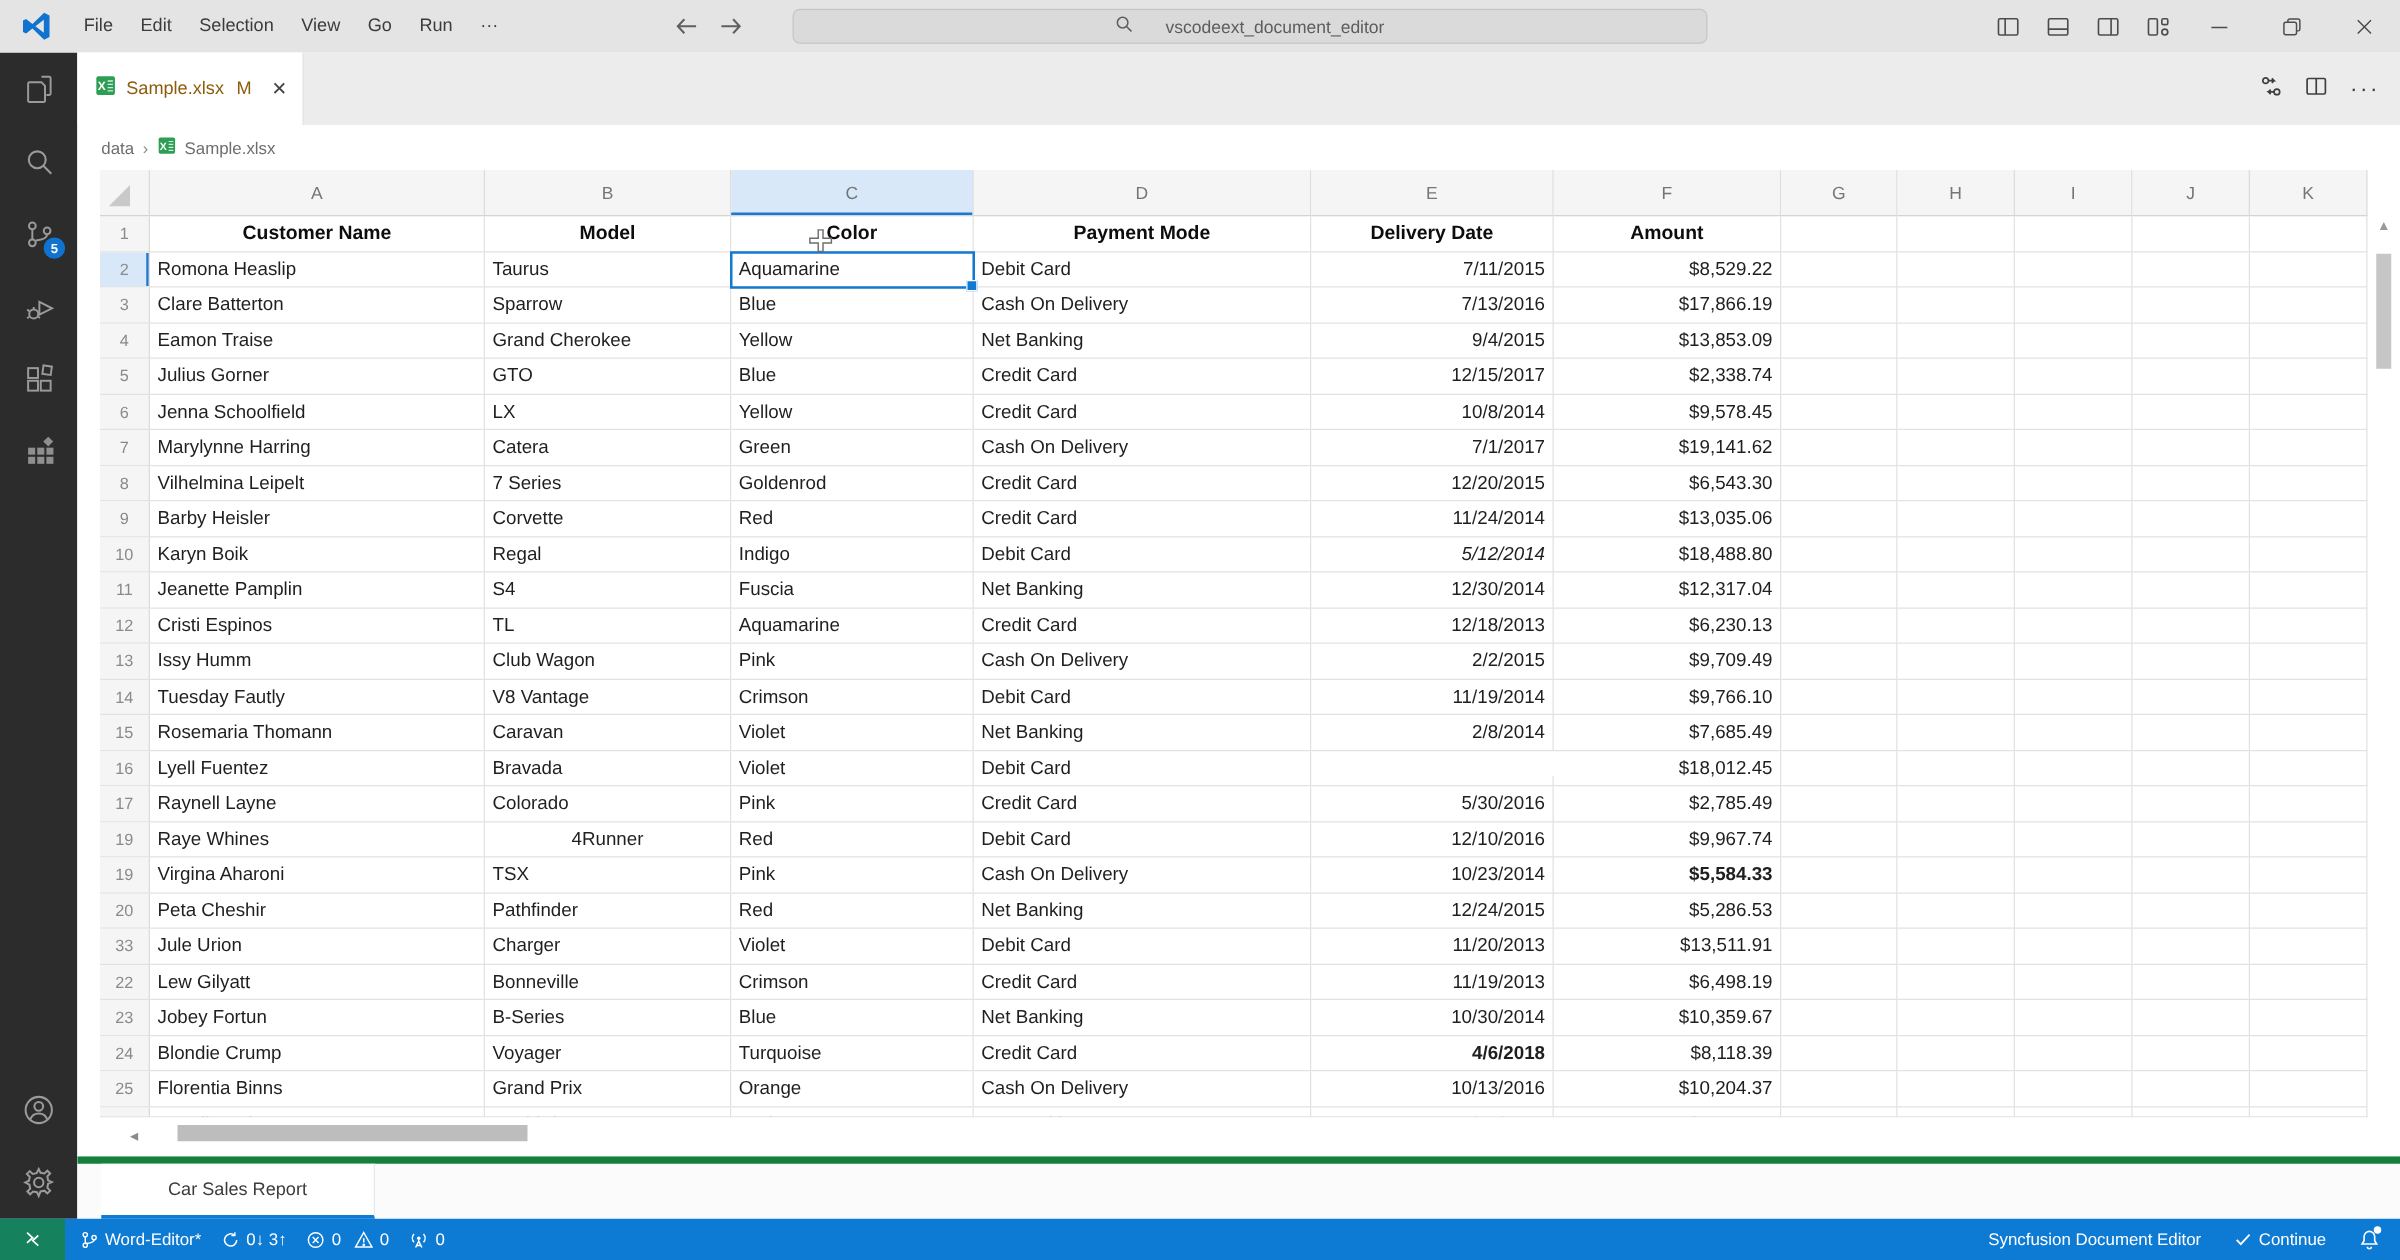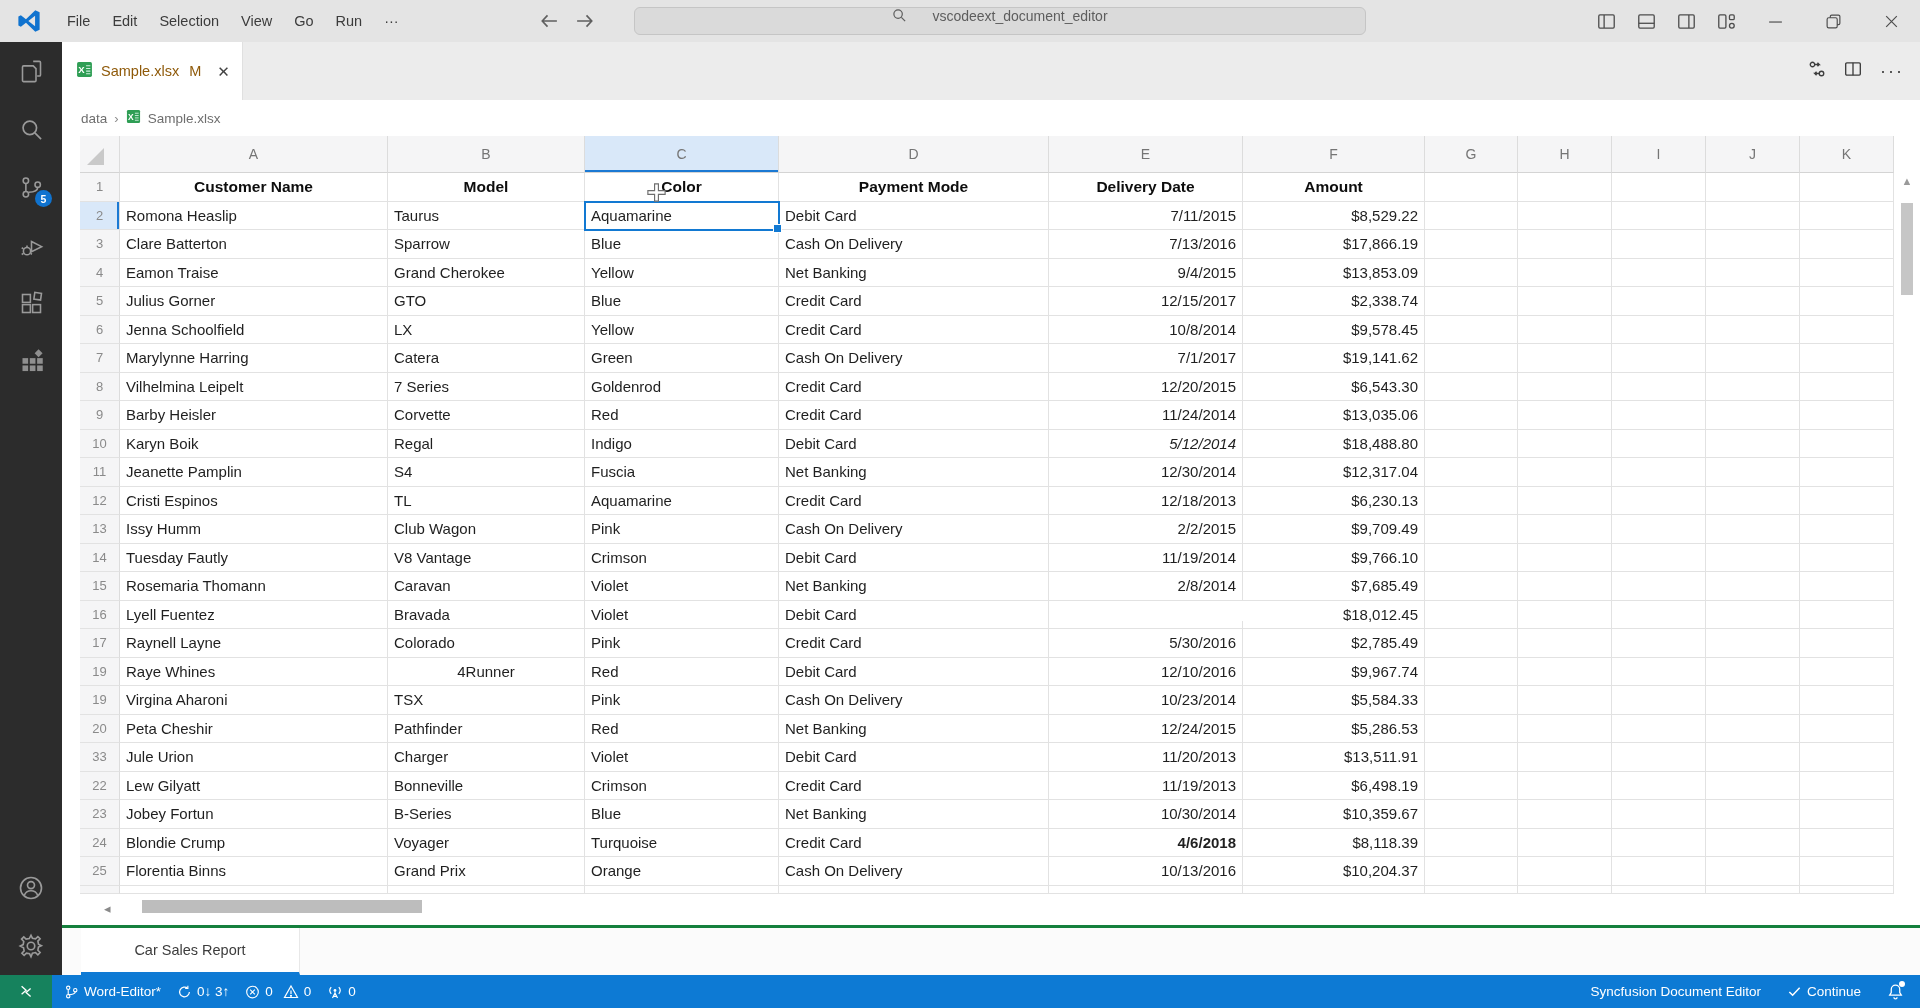--- a/index.html
+++ b/index.html
@@ -8,21 +8,21 @@
     font-family:"Liberation Sans","DejaVu Sans",sans-serif;display:flex;flex-direction:column;}
 
   
   .titlebar{position:relative;height:42px;background:#e4e4e4;display:flex;align-items:center;flex:none;}
   .vslogo{width:26px;height:26px;margin:0 14px 0 16px;flex:none;}
   .menus{display:flex;align-items:center;height:100%;}
   .menu-item{padding:0 11px;font-size:14.5px;color:#3c3c3c;line-height:42px;cursor:default;}
   .nav-arrows{position:absolute;left:540px;top:0;height:100%;display:flex;align-items:center;gap:14px;color:#5f5f5f;}
   .nav-arrows svg{display:block;}
   .cmd-center{position:absolute;left:634px;top:7px;width:732px;height:28px;background:#dadada;
-    border:1px solid #c5c5c5;border-radius:6px;display:flex;justify-content:center;
+    border:1px solid #c5c5c5;border-radius:6px;display:flex;align-items:center;justify-content:center;
     gap:25px;color:#5d5d5d;font-size:14px;}
   .win-controls{position:absolute;right:0;top:0;height:100%;display:flex;align-items:center;}
   .wc{width:40px;height:100%;display:flex;align-items:center;justify-content:center;color:#4c4c4c;}
   .wc.sys{width:58px;}
 
   
   .body{flex:1;display:flex;min-height:0;}
   .activitybar{width:62px;background:#2c2c2c;display:flex;flex-direction:column;align-items:center;flex:none;}
   .ab-item{width:62px;height:58px;display:flex;align-items:center;justify-content:center;color:#9a9a9a;position:relative;}
   .ab-spacer{flex:1;}
@@ -69,21 +69,21 @@
 
   
   .hscroll{position:relative;height:30px;margin-left:18px;}
   .hs-arrow{position:absolute;left:24px;top:8px;color:#8a8a8a;font-size:13px;line-height:13px;}
   .hs-thumb{position:absolute;left:62px;top:6px;width:280px;height:13px;background:#bdbdbd;}
   .vscroll{position:absolute;right:6px;top:40px;width:14px;display:flex;flex-direction:column;align-items:center;}
   .vs-arrow{color:#9a9a9a;font-size:11px;line-height:11px;}
   .vs-thumb{margin-top:16px;width:12px;height:92px;background:#c6c6c6;}
 
   
-  .sheetbar{height:50px;background:#fbfbfb;border-top:3px solid #15803d;display:flex;align-items:stretch;flex:none;}
+  .sheetbar{height:50px;background:#fbfbfb;border-top:6px solid #15803d;display:flex;align-items:stretch;flex:none;}
   .sheet-tab{margin-left:19px;width:219px;background:#fff;border-right:1px solid #e8e8e8;
     border-bottom:3px solid #0f7ad4;display:flex;align-items:center;justify-content:center;
     font-size:14.5px;color:#3c3c3c;}
 
   
   .statusbar{height:33px;background:#0d7ad4;color:#fff;display:flex;align-items:center;font-size:13.5px;flex:none;}
   .sb-remote{width:52px;height:100%;background:#16825d;display:flex;align-items:center;justify-content:center;flex:none;}
   .sb-left{display:flex;align-items:center;gap:16px;padding-left:12px;}
   .sb-item{display:flex;align-items:center;gap:5px;}
   .sb-group{display:flex;align-items:center;gap:10px;}
@@ -556,21 +556,21 @@
               <div class="g-cell" style="width: 94px;"></div>
               <div class="g-cell" style="width: 94px;"></div>
             </div>
             <div class="g-row">
               <div class="g-rowhead" style="width: 40px;">19</div>
               <div class="g-cell" style="width: 268px;">Virgina Aharoni</div>
               <div class="g-cell" style="width: 197px;">TSX</div>
               <div class="g-cell" style="width: 194px;">Pink</div>
               <div class="g-cell" style="width: 270px;">Cash On Delivery</div>
               <div class="g-cell num" style="width: 194px;">10/23/2014</div>
-              <div class="g-cell num" style="width: 182px;">$5,584.33</div>
+              <div class="g-cell num" style="width: 182px; font-weight: bold;">$5,584.33</div>
               <div class="g-cell" style="width: 93px;"></div>
               <div class="g-cell" style="width: 94px;"></div>
               <div class="g-cell" style="width: 94px;"></div>
               <div class="g-cell" style="width: 94px;"></div>
               <div class="g-cell" style="width: 94px;"></div>
             </div>
             <div class="g-row">
               <div class="g-rowhead" style="width: 40px;">20</div>
               <div class="g-cell" style="width: 268px;">Peta Cheshir</div>
               <div class="g-cell" style="width: 197px;">Pathfinder</div>

